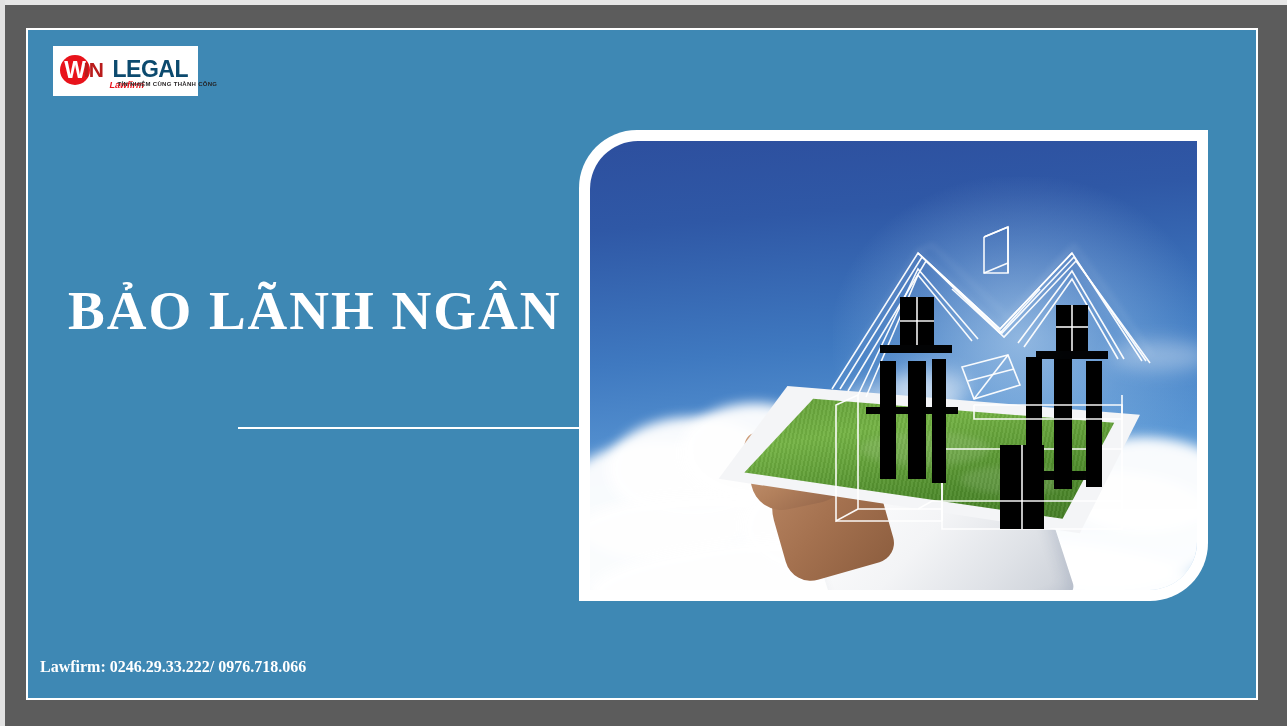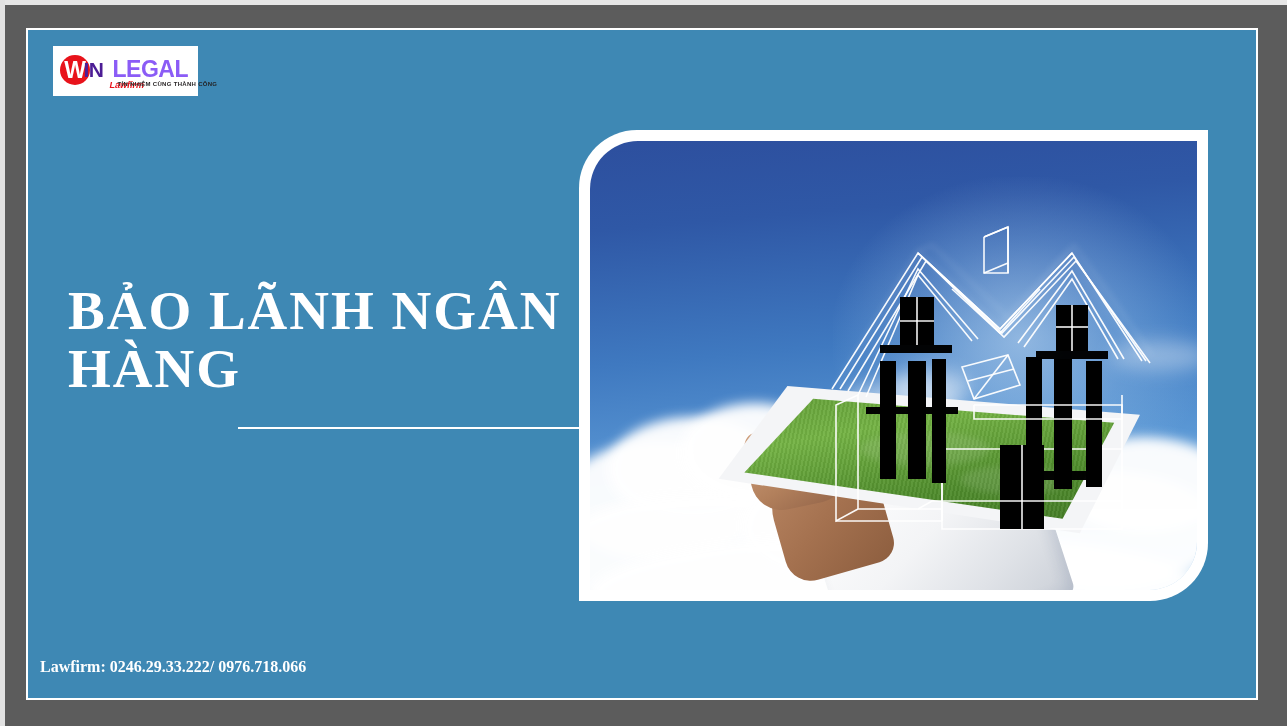--- a/index.html
+++ b/index.html
@@ -92,31 +92,31 @@
     color: #ffffff;
     letter-spacing: -1px;
   }
   #logo-in {
     position: absolute;
     left: 26px;
     top: 7px;
     font-family: "Liberation Sans", sans-serif;
     font-weight: bold;
     font-size: 21px;
-    color: #4c1d95;
+    color: #b91c1c;
     letter-spacing: -0.5px;
   }
   #logo-legal {
     position: absolute;
     left: 55px;
     top: 5px;
     font-family: "Liberation Sans", sans-serif;
     font-weight: bold;
     font-size: 23px;
-    color: #8b5cf6;
+    color: #0c4a6e;
     letter-spacing: -0.5px;
   }
   #logo-lawfirm {
     position: absolute;
     left: 28px;
     top: 29px;
     font-family: "Liberation Sans", sans-serif;
     font-weight: bold;
     font-style: italic;
     font-size: 9px;
@@ -354,21 +354,20 @@
         <div id="logo-w">W</div>
         <div id="logo-in">IN</div>
         <div id="logo-legal">LEGAL</div>
         <div id="logo-lawfirm">Lawfirm</div>
         <div id="logo-tagline">TÍN NHIỆM CÙNG THÀNH CÔNG</div>
       </div>
     </div>
 
     <div id="title-block">
       <div class="title-line">BẢO LÃNH NGÂN</div>
-      <div class="title-line">HÀNG</div>
     </div>
     <div id="title-rule"></div>
 
     <div id="footer">
       <div class="footer-line">Lawfirm: 0246.29.33.222/ 0976.718.066</div>
     </div>
 
     <div id="photo-frame">
       <div id="photo">
 

